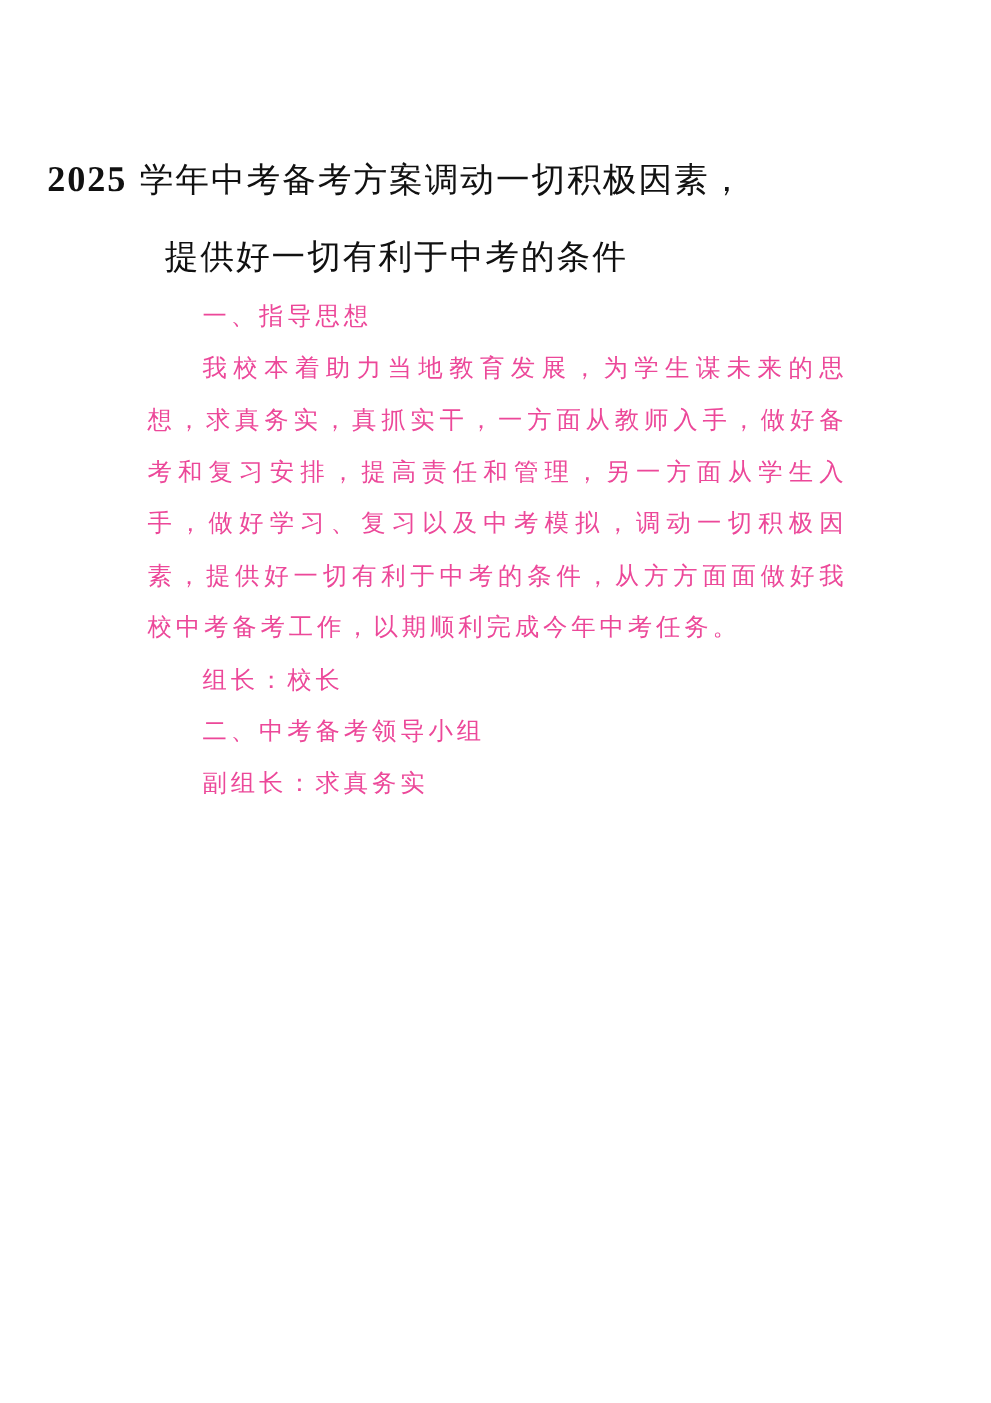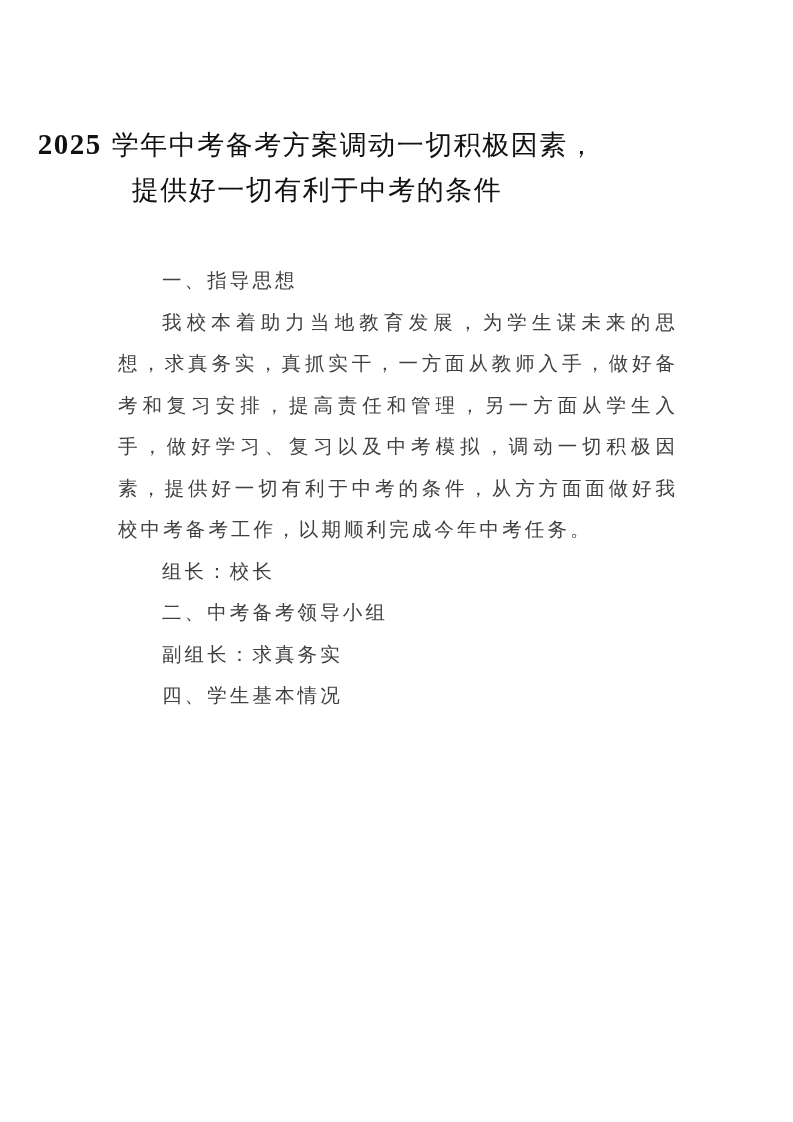--- a/index.html
+++ b/index.html
@@ -11,44 +11,43 @@
     }
     .title {
       position: absolute; left: 0; width: 634px; text-align: center;
       font-size: 27px; font-weight: bold; color: #111;
       letter-spacing: 1.5px;
     }
     .title .t-line { display: block; height: 42px; line-height: 42px; }
     .title .num { font-family: "Liberation Serif", serif; font-weight: bold; font-size: 29px; }
     .title .cn { font-weight: normal; }
     .body {
-      position: absolute; left: 118px; top: 260px; width: 560px;
+      position: absolute; left: 118px; top: 232px; width: 560px;
       font-size: 19.5px; line-height: 41.5px; letter-spacing: 3.1px;
-      color: #404040;
+      color: #ec4899;
     }
     .body p { margin: 0; text-align: justify; text-align-last: left; }
     .indent { text-indent: 44px; }
     .body .latin { font-family: "Liberation Serif", serif; letter-spacing: 0.5px; font-size: 20px; }
   </style>
 </head>
 <body>
 
 <div class="page">
 
   <div class="title" style="top:123px;">
     <span class="t-line"><span class="num">2025</span><span class="cn"> 学年中考备考方案调动一切积极因素，</span></span>
-    <span class="t-line cn" style="margin-top:4px;">提供好一切有利于中考的条件</span>
+    <span class="t-line cn" style="margin-top:20px;">提供好一切有利于中考的条件</span>
   </div>
 
   <div class="body">
 
     <p class="indent">一、指导思想</p>
     <p class="indent">我校本着助力当地教育发展，为学生谋未来的思想，求真务实，真抓实干，一方面从教师入手，做好备考和复习安排，提高责任和管理，另一方面从学生入手，做好学习、复习以及中考模拟，调动一切积极因素，提供好一切有利于中考的条件，从方方面面做好我校中考备考工作，以期顺利完成今年中考任务。</p>
 
     <p class="indent">组长：校长</p>
     <p class="indent">二、中考备考领导小组</p>
     <p class="indent">副组长：求真务实</p>
 
 
-    <p class="indent">四、学生基本情况</p>
   </div>
 
 </div>
 
 </body></html>

